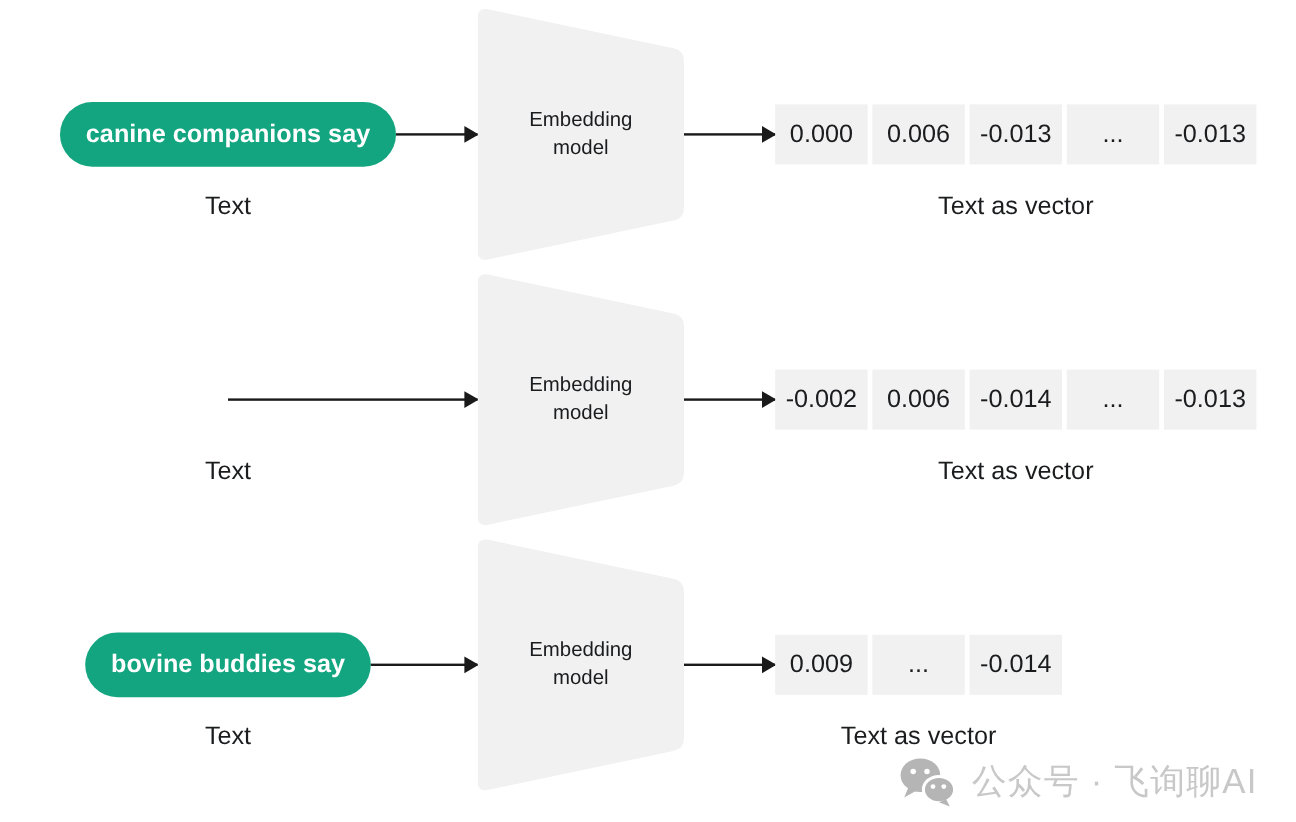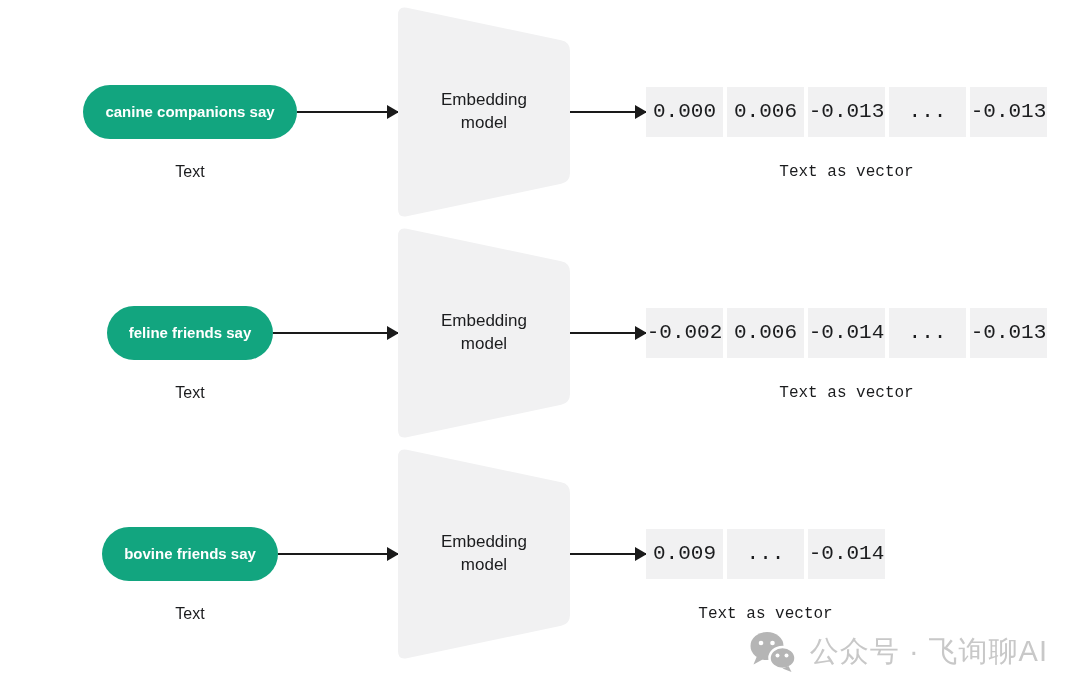--- a/index.html
+++ b/index.html
@@ -31,42 +31,42 @@
     display: flex;
     align-items: center;
     position: relative;
     flex: none;
   }
   .spacer { flex: 1; }
   .pill {
     background: var(--pill-green, #12a57f);
     color: #ffffff;
     font-weight: bold;
-    font-size: 15px;
+    font-size: 21px;
     height: 54px;
     display: flex;
     align-items: center;
     padding: 0 22px;
     border-radius: 28px;
     white-space: nowrap;
     flex: none;
   }
   .arrow-tail {
     flex: 1;
     height: 2px;
     background: var(--arrow-black, #1a1a1a);
     align-self: center;
   }
   .below-label {
     position: absolute;
     left: 0;
     top: calc(50% + 47px);
     width: 100%;
     text-align: center;
-    font-size: 16px;
+    font-size: 21px;
     line-height: 26px;
     color: var(--text-dark, #1b1c1e);
   }
   .connector {
     position: relative;
     height: 2px;
     background: var(--arrow-black, #1a1a1a);
     align-self: center;
     flex: none;
   }
@@ -101,21 +101,20 @@
     line-height: 1.35;
     white-space: pre-line;
     color: var(--text-dark, #1b1c1e);
   }
   .vector-slot {
     position: relative;
     display: flex;
     gap: 4px;
     align-items: flex-start;
     flex: none;
-    font-family: Liberation Mono, monospace;
   }
   .cell {
     width: 77px;
     height: 50px;
     background: var(--shape-gray, #f1f1f2);
     display: flex;
     align-items: center;
     justify-content: center;
     font-size: 21px;
     color: var(--text-dark, #1b1c1e);
@@ -167,21 +166,20 @@
         <div class="cell">-0.013</div>
         <div class="cell">...</div>
         <div class="cell">-0.013</div>
         <div class="below-label">Text as vector</div>
       </div>
     </div>
 
     <div class="row">
       <div class="pill-slot">
         <div class="spacer"></div>
-        <div class="pill">feline friends say</div>
         <div class="arrow-tail"></div>
         <div class="below-label">Text</div>
       </div>
       <div class="connector connector1">
         <div class="arrowhead"></div>
       </div>
       <div class="trapezoid">
         <svg width="172" height="212" viewBox="0 0 172 212">
           <path class="shape" d="M 8.8 1.8 L 163.2 34.2 Q 172 36 172 45 L 172 167 Q 172 176 163.2 177.8 L 8.8 210.2 Q 0 212 0 203 L 0 9 Q 0 0 8.8 1.8 Z"></path>
         </svg>
@@ -197,21 +195,21 @@
         <div class="cell">-0.014</div>
         <div class="cell">...</div>
         <div class="cell">-0.013</div>
         <div class="below-label">Text as vector</div>
       </div>
     </div>
 
     <div class="row">
       <div class="pill-slot">
         <div class="spacer"></div>
-        <div class="pill">bovine friends say</div>
+        <div class="pill">bovine buddies say</div>
         <div class="arrow-tail"></div>
         <div class="below-label">Text</div>
       </div>
       <div class="connector connector1">
         <div class="arrowhead"></div>
       </div>
       <div class="trapezoid">
         <svg width="172" height="212" viewBox="0 0 172 212">
           <path class="shape" d="M 8.8 1.8 L 163.2 34.2 Q 172 36 172 45 L 172 167 Q 172 176 163.2 177.8 L 8.8 210.2 Q 0 212 0 203 L 0 9 Q 0 0 8.8 1.8 Z"></path>
         </svg>

